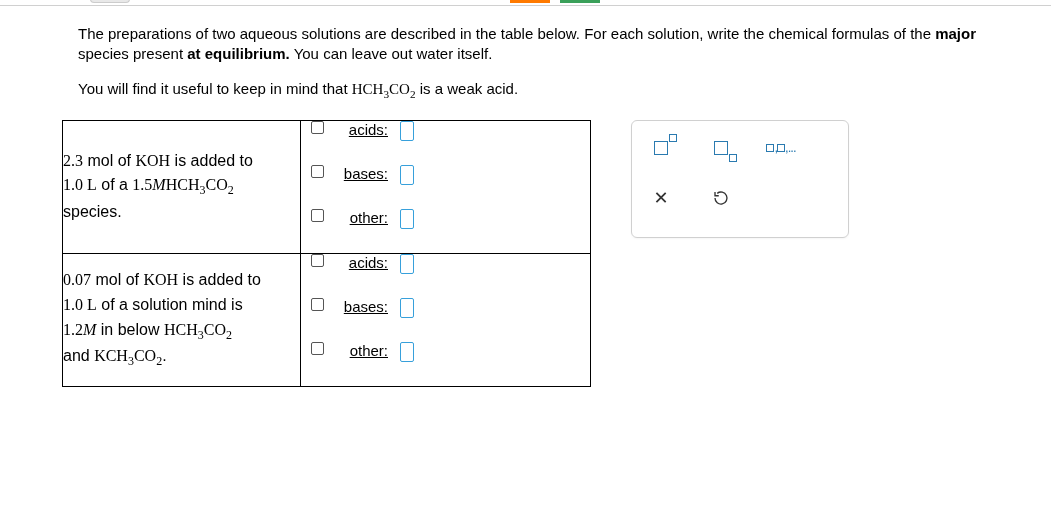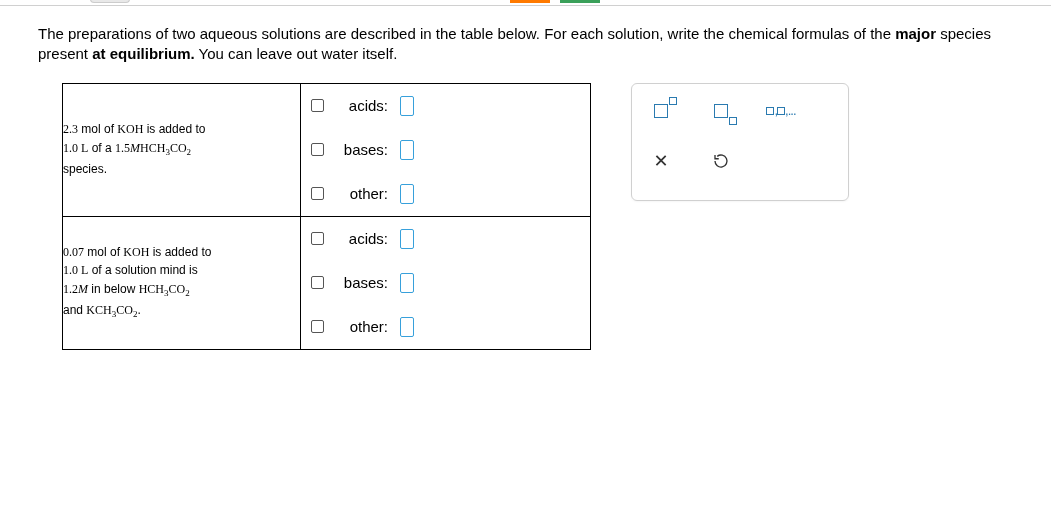--- a/index.html
+++ b/index.html
@@ -15,47 +15,47 @@
     border-bottom: 1px solid #d0d0d0;
     position: relative;
   }
   .top-bar .accent1 { position:absolute; top:-1px; left:510px; width:40px; height:4px; background:#ff7a00; }
   .top-bar .accent2 { position:absolute; top:-1px; left:560px; width:40px; height:4px; background:#3aa05a; }
   .top-bar .tab { position:absolute; top:-1px; left:90px; width:40px; height:4px; background:#e8e8e8; border:1px solid #ccc; border-top:none; border-radius:0 0 4px 4px;}
   .page {
     padding: 18px 38px 30px 38px;
     width: 1051px;
   }
-  .instructions { line-height: 1.35; }
+  .instructions { line-height: 1.35; margin-left: 40px; }
   .instructions p { margin: 0 0 14px 0; }
   .chem { font-family: "Times New Roman", Times, serif; }
   sub { font-size: 0.75em; }
   .work-area { display:flex; gap:40px; margin-top:18px; padding-left:24px;}
   table.solution {
     border-collapse: collapse;
     border: 1.5px solid #000;
   }
   table.solution td {
     border: 1.5px solid #000;
     vertical-align: middle;
     padding: 0;
   }
   .desc-cell {
     width: 238px;
     padding: 10px 12px 10px 10px;
-    font-size: 12px;
+    font-size: 16px;
     line-height: 1.55;
   }
   .answer-cell { width:290px; }
   .answer-row {
     display:flex;
-    align-items:center;
     height:44px;
     padding: 0 10px;
     gap:12px;
+    text-decoration:underline;
   }
   .checkbox-square {
     width:13px; height:13px; border:1.5px solid #555; border-radius:2px; flex:0 0 auto;
   }
   .ans-label { width:52px; text-align:right; }
   .ans-input {
     width:14px; height:20px; border:1.5px solid #37a0db; border-radius:2px;
   }
   .side-panel {
     border:1px solid #d0d0d0;
@@ -85,20 +85,23 @@
   <div class="tab"></div>
   <div class="accent1"></div>
   <div class="accent2"></div>
 </div>
 
 <div class="page">
 
   <div class="instructions">
     <p>
       <span>The preparations of two aqueous solutions are described in the table below. For each solution, write the chemical formulas of the </span><b>major</b><span> species present </span><b>at equilibrium.</b><span> You can leave out water itself.</span>
+    </p>
+    <p>
+      <span>You will find it useful to keep in mind that </span><span class="chem"><span>HCH</span><sub>3</sub><span>CO</span><sub>2</sub></span><span> is a weak acid.</span>
     </p>
   </div>
 
   <div class="work-area">
     <table class="solution">
       <tbody>
           <tr>
         <td class="desc-cell">
           <span class="chem">2.3</span><span> mol of </span><span class="chem">KOH</span><span> is added to</span><br>
           <span class="chem">1.0 L</span><span> of a </span><span class="chem">1.5</span><span class="chem"><i>M</i></span><span class="chem"><span>HCH</span><sub>3</sub><span>CO</span><sub>2</sub></span><br>

